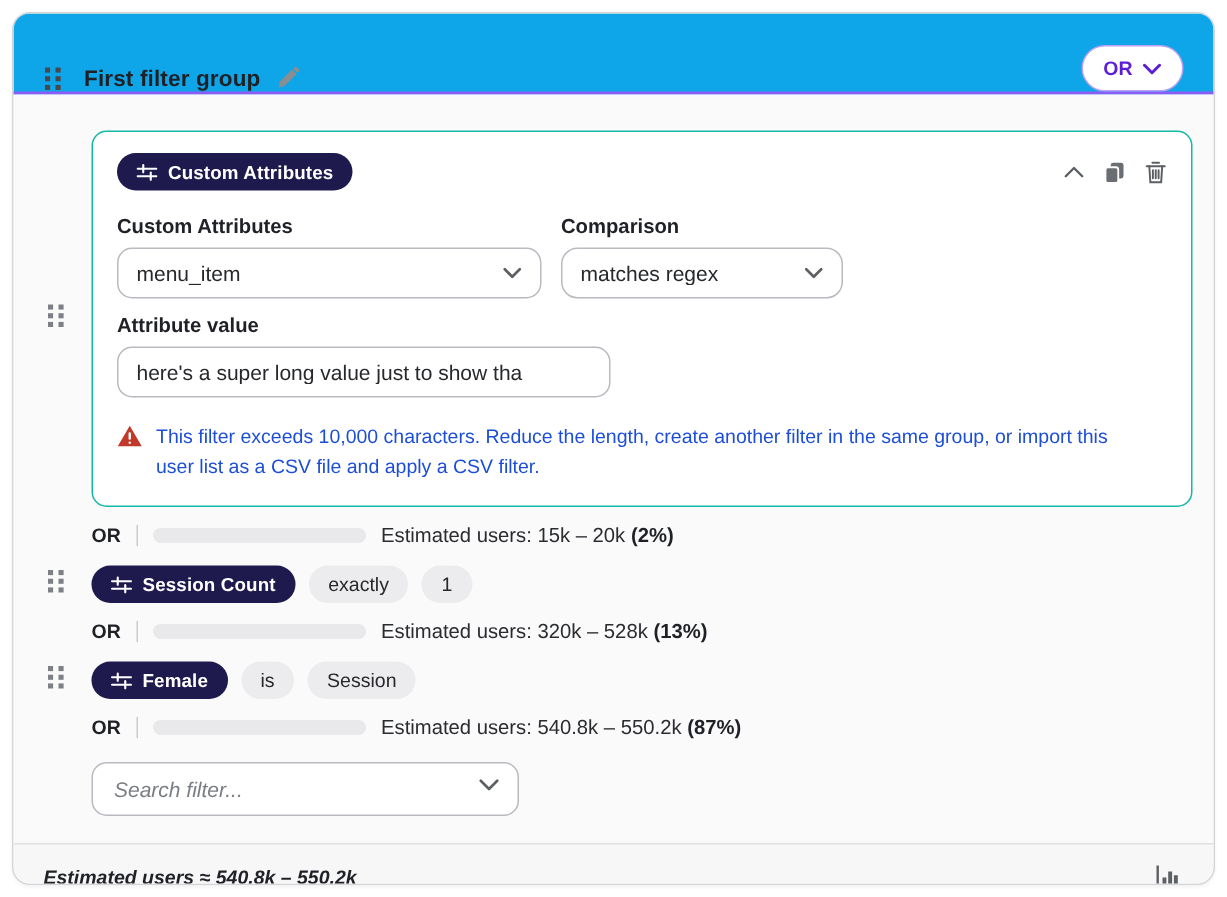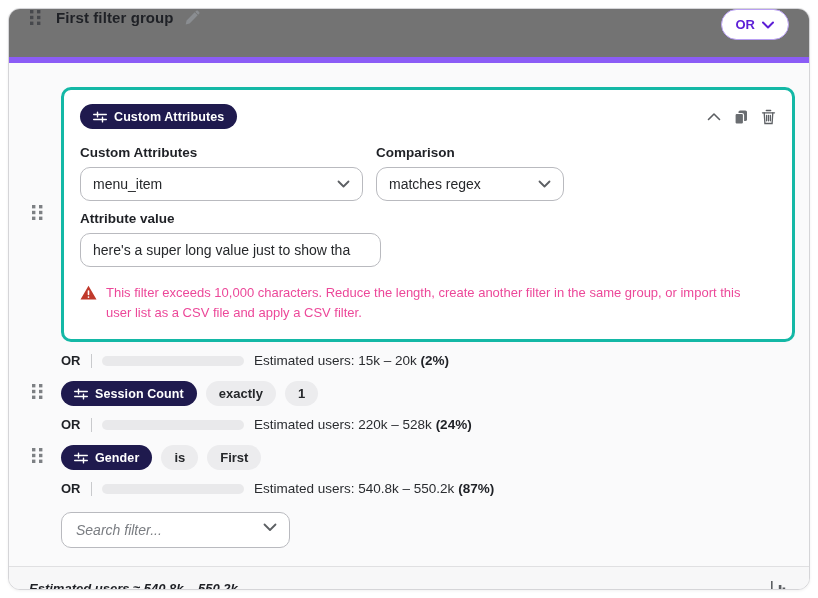--- a/index.html
+++ b/index.html
@@ -4,78 +4,78 @@
 <style>
   * { box-sizing: border-box; margin: 0; padding: 0; }
   html, body { width: 818px; height: 598px; background: #ffffff; font-family: "Liberation Sans", sans-serif; }
   .group-card {
     position: absolute; left: 8px; top: 8px; width: 802px; height: 582px;
     background: #ffffff; border: 1px solid #d5d5d8; border-radius: 12px;
     overflow: hidden; box-shadow: 0 1px 3px rgba(0,0,0,.06);
     display: flex; flex-direction: column;
   }
   
-  .group-header { height: 54px; flex: 0 0 54px; display: flex; align-items: flex-start; padding: 0 20px; background: #737373; border-bottom: 6px solid #8b5cf6; }
+  .group-header { height: 54px; flex: 0 0 54px; display: flex; align-items: flex-end; padding: 0 20px; background: #0ea5e9; border-bottom: 2px solid #8b5cf6; }
   .drag-dots { display: inline-flex; flex: 0 0 auto; cursor: grab; }
   .group-title { font-size: 15px; font-weight: 700; color: #1f2126; margin-left: 14px; letter-spacing: .1px; }
   .pencil-btn { margin-left: 9px; display: inline-flex; cursor: pointer; }
   .spacer { flex: 1; }
   .or-btn {
     display: inline-flex; align-items: center; gap: 7px; background: #fff;
     border: 1.5px solid #b9a0f2; border-radius: 17px; padding: 7px 14px;
     color: #5c1ed6; font-size: 13px; font-weight: 700; cursor: pointer; font-family: inherit;
   }
   
   .group-body { flex: 1; background: #fafafb; padding: 24px 14px 18px 22px; }
   .filter-row { display: flex; align-items: center; }
   .gutter { flex: 0 0 30px; display: flex; align-items: center; }
   
   .filter-card {
-    flex: 1; background: #fff; border: 3px solid #14b8a6; border-radius: 10px;
+    flex: 1; background: #fff; border: 1px solid #14b8a6; border-radius: 10px;
     padding: 14px 16px 16px 16px;
   }
   .card-top { display: flex; align-items: center; }
   .pill-dark {
     display: inline-flex; align-items: center; gap: 7px; background: #1f1a4e; color: #fff;
     border-radius: 13px; height: 25px; padding: 0 13px; font-size: 12.5px; font-weight: 700; letter-spacing: .1px;
   }
   .card-actions { margin-left: auto; display: flex; align-items: center; gap: 12px; }
   .icon-btn { display: inline-flex; cursor: pointer; }
   .field-grid { display: flex; gap: 13px; margin-top: 16px; }
   .field label { display: block; font-size: 13.5px; font-weight: 700; color: #1f2126; margin-bottom: 7px; }
   .select-box {
     height: 34px; border: 1px solid #b9babf; border-radius: 10px; background: #fff;
     display: flex; align-items: center; padding: 0 12px; font-size: 14px; color: #26282b; cursor: pointer; gap: 29px;
   }
   .select-box .sel-text { flex: 1; white-space: nowrap; overflow: hidden; }
   .w-attr { width: 283px; }
   .w-comp { width: 188px; border-radius: 11px; }
   .text-input {
-    width: 301px; height: 34px; border: 1px solid #b9babf; border-radius: 10px; background: #fff;
+    width: 329px; height: 34px; border: 1px solid #b9babf; border-radius: 10px; background: #fff;
     padding: 0 12px; font-size: 14px; color: #26282b; font-family: inherit; outline: none;
   }
   .warning-row { display: flex; gap: 9px; margin-top: 16px; padding-right: 20px; }
-  .warning-text { font-size: 13px; line-height: 20px; color: #ec4899; }
+  .warning-text { font-size: 13px; line-height: 20px; color: #1d4ed8; }
   
   .estimate-row { display: flex; align-items: center; margin: 11px 0 11px 30px; height: 15px; }
   .op-label { font-size: 13px; font-weight: 700; color: #1f2126; width: 24px; }
   .pipe { width: 1px; height: 14px; background: #c9cacd; margin: 0 10px 0 6px; }
   .bar-track { width: 142px; height: 10px; border-radius: 5px; background: #e9e9eb; overflow: hidden; }
   .bar-fill { height: 100%; border-radius: 5px; background: #6b79f4; }
   .est-text { margin-left: 10px; font-size: 13.5px; color: #2a2c30; white-space: nowrap; }
   .est-text b { font-weight: 700; color: #1f2126; }
   
   .cond-row { display: flex; align-items: center; margin-top: 13px; text-align: right; }
   .cond-pills { display: flex; align-items: center; gap: 9px; }
   .pill-gray {
     display: inline-flex; align-items: center; background: #ececee; color: #26282b;
-    border-radius: 13px; height: 25px; padding: 0 13px; font-size: 13px; font-weight: 700;
-  }
-  
-  .search-wrap { position: relative; width: 229px; margin: 16px 0 0 30px; }
+    border-radius: 13px; height: 25px; padding: 0 13px; font-size: 13px; font-weight: 400;
+  }
+  
+  .search-wrap { position: relative; width: 285px; margin: 16px 0 0 30px; }
   .search-input {
     width: 100%; height: 36px; border: 1px solid #b9babf; border-radius: 10px; background: #fff;
     padding: 0 36px 0 14px; font-size: 14px; color: #26282b; font-family: inherit; outline: none;
   }
   .search-input::placeholder { font-style: italic; color: #7a7d82; }
   .search-chevron { position: absolute; right: 13px; top: 11px; pointer-events: none; }
   
   .group-footer {
     flex: 0 0 43px; background: #f7f7f8; border-top: 1px solid #e0e0e2;
     display: flex; align-items: center; padding: 0 20px;
@@ -246,21 +246,21 @@
         </span>
         <span class="pill-gray">exactly</span>
         <span class="pill-gray">1</span>
       </div>
     </div>
 
     <div class="estimate-row">
       <span class="op-label">OR</span>
       <span class="pipe"></span>
       <span class="bar-track"><span class="bar-fill" style="width: 76%;"></span></span>
-      <span class="est-text"><span>Estimated users: 220k – 528k</span> <b>(24%)</b></span>
+      <span class="est-text"><span>Estimated users: 320k – 528k</span> <b>(13%)</b></span>
     </div>
 
     <div class="cond-row">
       <div class="gutter">
         <span>
           <svg width="13" height="17" viewBox="0 0 13 17">
               <g fill="#7d8084">
             <rect x="1" y="1" width="3.4" height="3.4"></rect>
                 <rect x="8" y="1" width="3.4" height="3.4"></rect>
             <rect x="1" y="6.8" width="3.4" height="3.4"></rect>
@@ -274,24 +274,24 @@
       <div class="cond-pills">
         <span class="pill-dark">
           <svg width="14" height="12" viewBox="0 0 14 12">
             <g stroke="#ffffff" stroke-width="1.4" stroke-linecap="round">
               <line x1="0.7" y1="3.5" x2="13.3" y2="3.5"></line>
                 <line x1="4.5" y1="1.1" x2="4.5" y2="5.9"></line>
               <line x1="0.7" y1="8.5" x2="13.3" y2="8.5"></line>
                 <line x1="9.5" y1="6.1" x2="9.5" y2="10.9"></line>
             </g>
           </svg>
-          <span>Gender</span>
+          <span>Female</span>
         </span>
         <span class="pill-gray">is</span>
-        <span class="pill-gray">First</span>
+        <span class="pill-gray">Session</span>
       </div>
     </div>
 
     <div class="estimate-row">
       <span class="op-label">OR</span>
       <span class="pipe"></span>
       <span class="bar-track"><span class="bar-fill" style="width: 100%;"></span></span>
       <span class="est-text"><span>Estimated users: 540.8k – 550.2k</span> <b>(87%)</b></span>
     </div>
 

